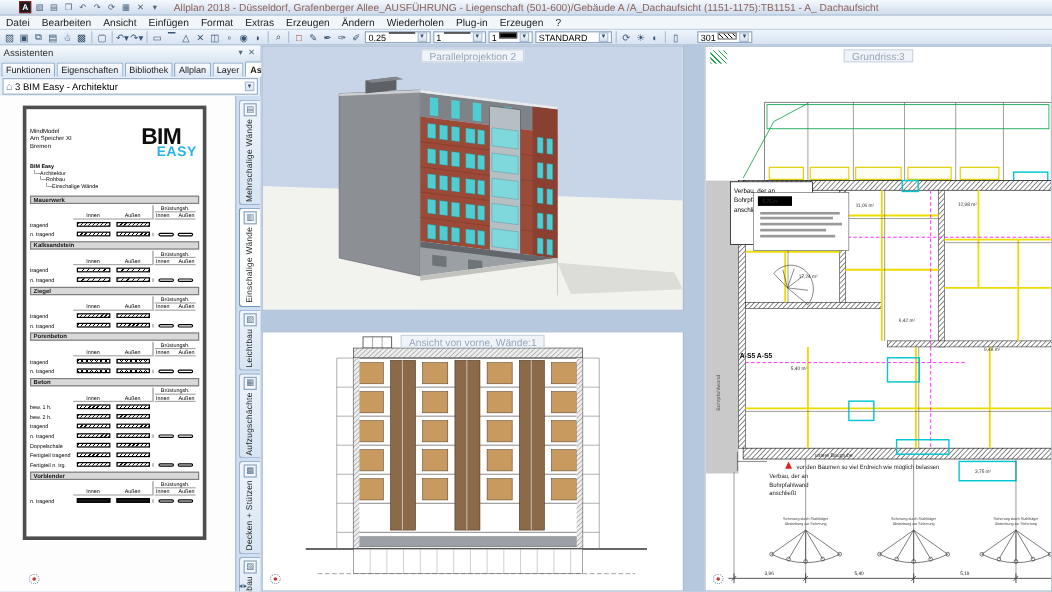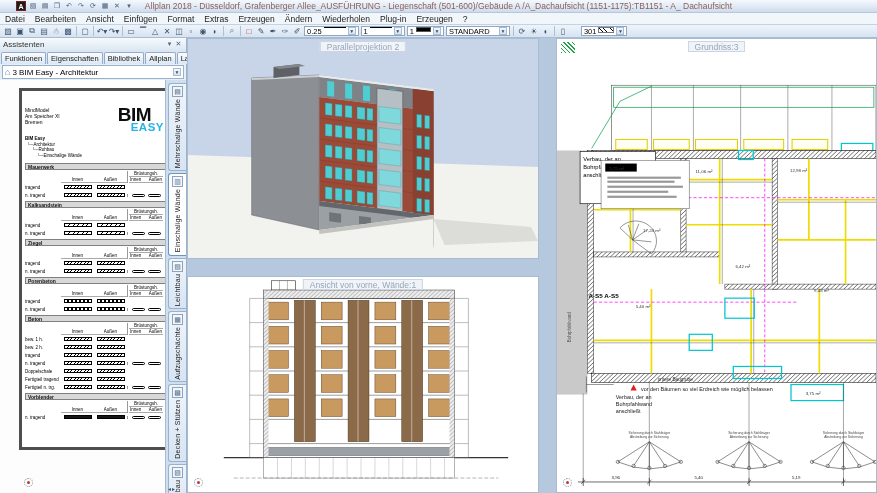--- a/index.html
+++ b/index.html
@@ -20,21 +20,21 @@
   .ti.red{color:#b23b2e}
   .tsep{width:1px;height:10px;background:#b0c0d4;margin:0 2px}
   .tdrop{display:flex;align-items:flex-start;background:#fff;border:1px solid #90a7c1;height:10px;margin:0 1px;padding:0 2px;gap:2px}
   .tdrop .val{font-size:7.5px;color:#000;white-space:nowrap}
   .lsample{width:22px;height:1px;background:#000}
   .csample{width:15px;height:5px;background:#000;border:1px solid #555}
   .hsample{width:16px;height:6px;border:1px solid #777;background:repeating-linear-gradient(45deg,#000 0,#000 .6px,transparent .6px,transparent 2.6px)}
   .darr{width:8px;height:8px;background:linear-gradient(#f5f9fd,#d5e1ee);border:1px solid #a9bcd2;font-size:5px;display:flex;align-items:center;justify-content:center;color:#33506e}
   
   .main{display:flex;height:455px}
-  .panel{width:187px;background:#e6eef7;border-right:1px solid #9db2ca;display:flex;flex-direction:column}
+  .panel{width:218px;background:#e6eef7;border-right:1px solid #9db2ca;display:flex;flex-direction:column}
   .panel-head{height:12px;display:flex;align-items:center;padding:0 3px;font-size:8px;color:#333;background:linear-gradient(#f6fafd,#dde8f3)}
   .panel-head .sp{flex:1}
   .ph-ic{width:9px;height:9px;display:flex;align-items:center;justify-content:center;font-size:7px;color:#52667e}
   .ptabs{display:flex;align-items:flex-end;height:14px;padding-left:1px;background:#dbe6f2;gap:1px}
   .ptab{height:12px;display:flex;align-items:center;padding:0 3px;font-size:7.5px;border:1px solid #92accb;border-bottom:none;border-radius:2px 2px 0 0;background:linear-gradient(#fafcff,#dbe7f4);color:#1a1a1a;white-space:nowrap}
   .ptab.active{background:#fff;height:13px;font-weight:bold}
   .selector{height:14px;margin:1px 2px 1px 2px;background:#fff;border:1px solid #9ab0ca;display:flex;align-items:center;font-size:8px;padding:0 2px;gap:2px}
   .selector .sp{flex:1}
   .homeglyph{color:#4a6b94;font-size:9px}
   .panel-body{flex:1;display:flex;min-height:0;background:#fff}

